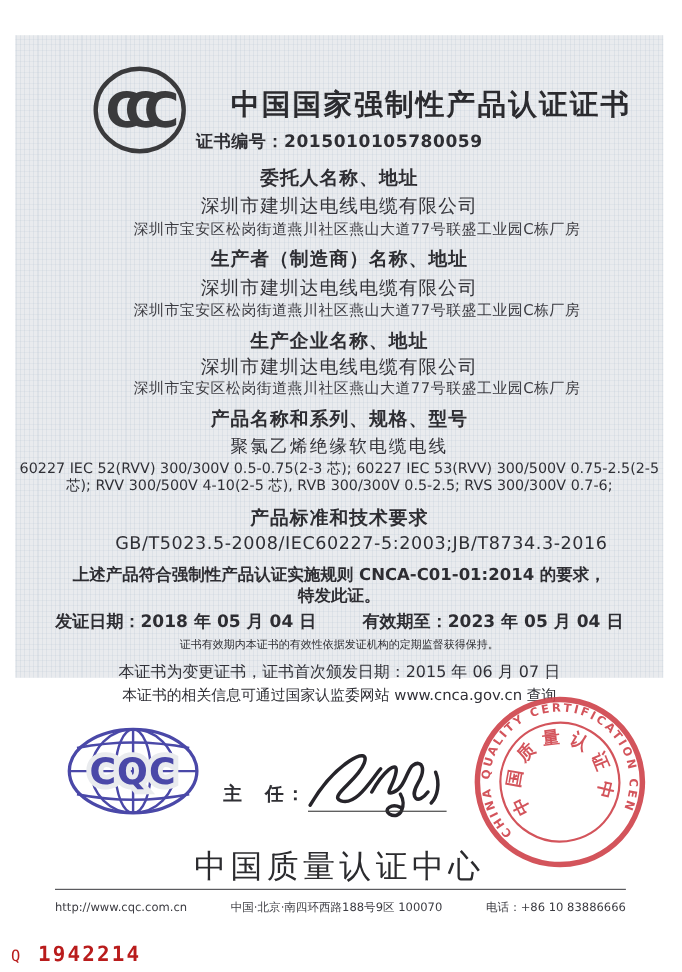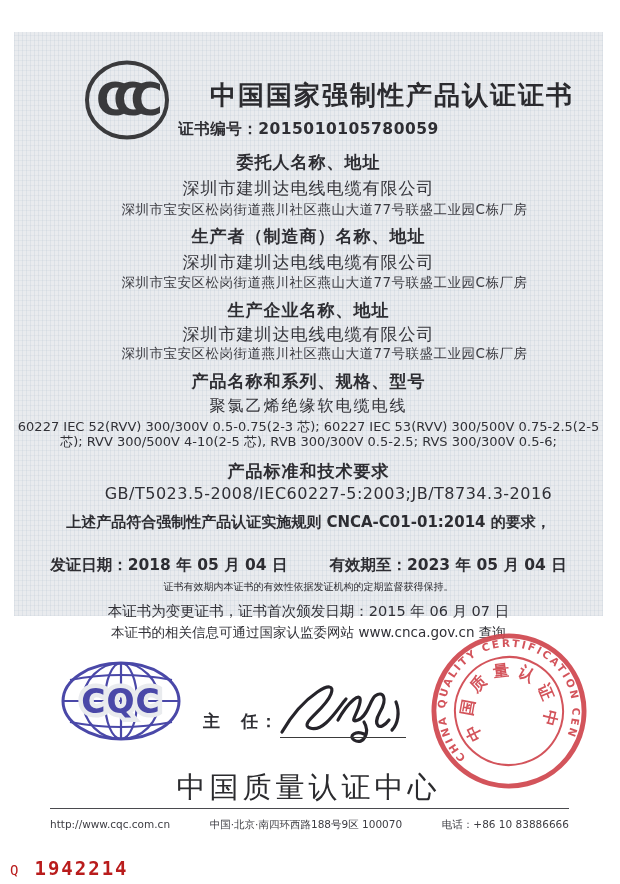--- a/index.html
+++ b/index.html
@@ -77,26 +77,27 @@
   <div class="row company" style="top:220px">深圳市建圳达电线电缆有限公司</div>
   <div class="row addr" style="top:242px">深圳市宝安区松岗街道燕川社区燕山大道77号联盛工业园C栋厂房</div>
 
   <div class="row sec-head" style="top:268px">生产企业名称、地址</div>
   <div class="row company" style="top:292px">深圳市建圳达电线电缆有限公司</div>
   <div class="row addr" style="top:313px">深圳市宝安区松岗街道燕川社区燕山大道77号联盛工业园C栋厂房</div>
 
   <div class="row sec-head" style="top:339px">产品名称和系列、规格、型号</div>
   <div class="row product" style="top:364px">聚氯乙烯绝缘软电缆电线</div>
   <div class="row spec" style="top:387px">60227 IEC 52(RVV) 300/300V 0.5-0.75(2-3 芯); 60227 IEC 53(RVV) 300/500V 0.75-2.5(2-5</div>
-  <div class="row spec" style="top:402px">芯); RVV 300/500V 4-10(2-5 芯), RVB 300/300V 0.5-2.5; RVS 300/300V 0.5-6;</div>
+  <div class="row spec" style="top:402px">芯); RVV 300/500V 4-10(2-5 芯), RVB 300/300V 0.5-2.5; RVS 300/300V 0.7-6;</div>
 
   <div class="row sec-head" style="top:429px">产品标准和技术要求</div>
   <div class="row standards" style="top:452px">GB/T5023.5-2008/IEC60227-5:2003;JB/T8734.3-2016</div>
 
   <div class="row stmt" style="top:481px">上述产品符合强制性产品认证实施规则 CNCA-C01-01:2014 的要求，</div>
+  <div class="row stmt" style="top:500px">特发此证。</div>
 
   <div class="row dates" style="top:524px">
     <span>发证日期：2018 年 05 月 04 日</span>
     <span>有效期至：2023 年 05 月 04 日</span>
   </div>
 
   <div class="row maintain" style="top:549px">证书有效期内本证书的有效性依据发证机构的定期监督获得保持。</div>
   <div class="row change" style="top:571px">本证书为变更证书，证书首次颁发日期：2015 年 06 月 07 日</div>
   <div class="row info" style="top:592px">本证书的相关信息可通过国家认监委网站 www.cnca.gov.cn 查询</div>
 

